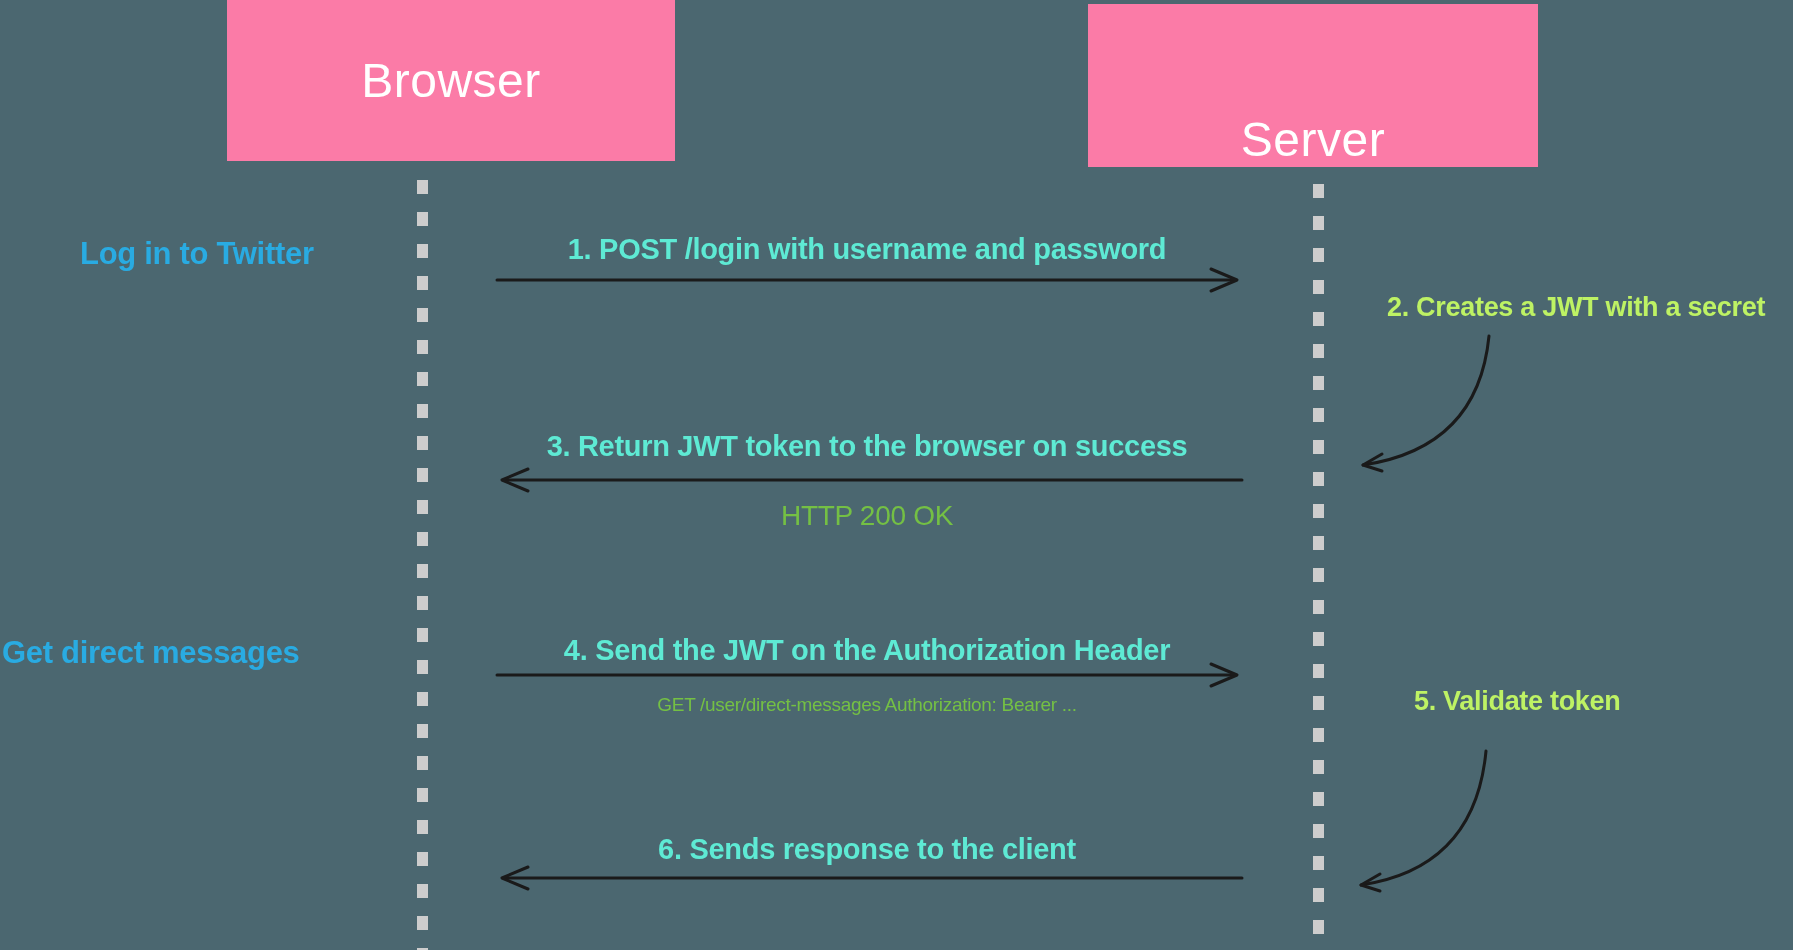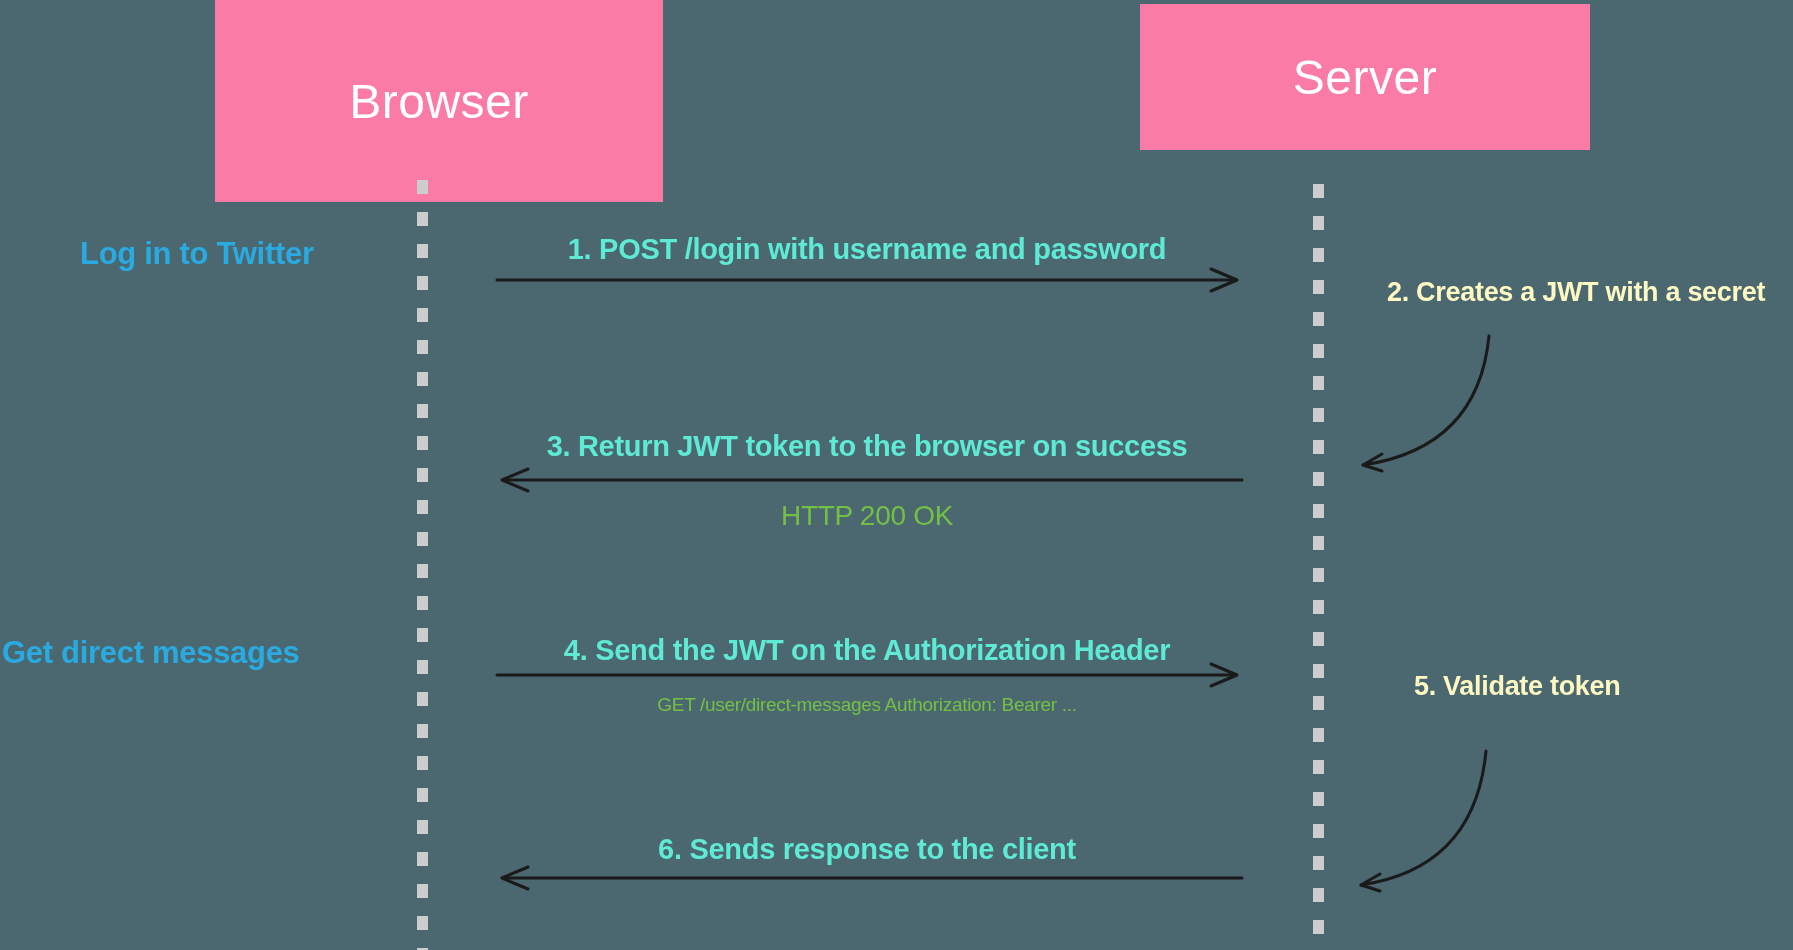--- a/index.html
+++ b/index.html
@@ -14,22 +14,22 @@
   .actor-box {
     position: absolute;
     background: #fb7ba7;
     color: #ffffff;
     display: flex;
     align-items: center;
     justify-content: center;
     font-size: 48px;
     letter-spacing: 0.5px;
   }
-  #actor-browser { left: 215px; top: 0;   width: 448px; height: 202px; }
-  #actor-server  { left: 1140px; top: 4px; width: 450px; height: 146px; }
+  #actor-browser { left: 227px; top: 0;   width: 448px; height: 161px; }
+  #actor-server  { left: 1088px; top: 4px; width: 450px; height: 163px; align-items: flex-end; }
   .lifeline {
     position: absolute;
     width: 11px;
     background-image: repeating-linear-gradient(
       to bottom,
       #cdcdcd 0px, #cdcdcd 14px,
       rgba(0,0,0,0) 14px, rgba(0,0,0,0) 32px
     );
   }
   #lifeline-browser { left: 417px;  top: 180px; height: 770px; }
@@ -59,25 +59,26 @@
     left: 867px;
     transform: translateX(-50%);
     color: #74c044;
     font-size: 27px;
     font-weight: normal;
     white-space: nowrap;
     letter-spacing: -0.3px;
   }
   .note-label {
     position: absolute;
-    color: #fef9c3;
+    color: #bef264;
     font-size: 27px;
     font-weight: bold;
     white-space: nowrap;
     letter-spacing: -0.3px;
+    margin-top: 15px;
   }
   #note-2 { left: 1387px; top: 277px; }
   #note-5 { left: 1414px; top: 671px; }
   svg.msg-arrow, svg.self-arrow { position: absolute; overflow: visible; }
   .arrow-line, .arrow-head, .curve-line {
     stroke: #1a1a1a;
     stroke-width: 3;
     fill: none;
     stroke-linecap: round;
     stroke-linejoin: round;

